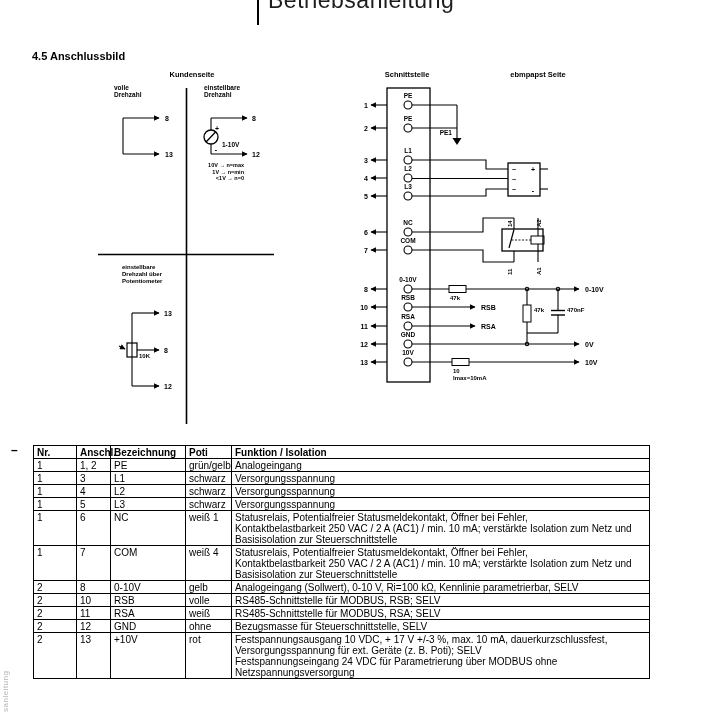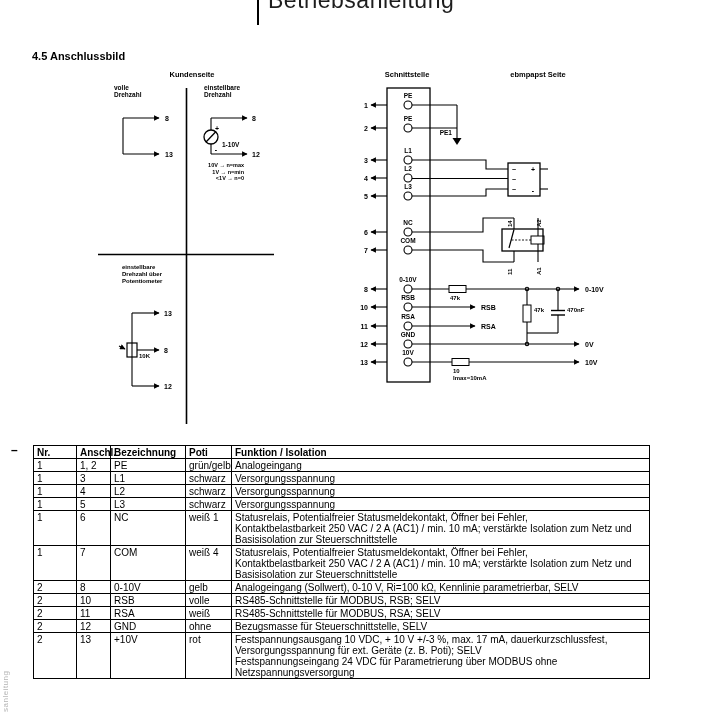--- a/index.html
+++ b/index.html
@@ -362,21 +362,21 @@
       <td class="bold">GND</td>
       <td>ohne</td>
       <td class="funktion">Bezugsmasse für Steuerschnittstelle, SELV</td>
     </tr>
 
     <tr>
       <td class="bold">2</td>
       <td class="bold">13</td>
       <td class="bold">+10V</td>
       <td>rot</td>
-      <td class="funktion">Festspannungsausgang 10 VDC, + 10 V +/-3 %, max. 17 mA, dauerkurzschlussfest,
+      <td class="funktion">Festspannungsausgang 10 VDC, + 17 V +/-3 %, max. 10 mA, dauerkurzschlussfest,
 Versorgungsspannung für ext. Geräte (z. B. Poti); SELV
 Festspannungseingang 24 VDC für Parametrierung über MODBUS ohne
 Netzspannungsversorgung</td>
     </tr>
   </tbody>
   </table>
 
 </div>
 
 </body></html>

